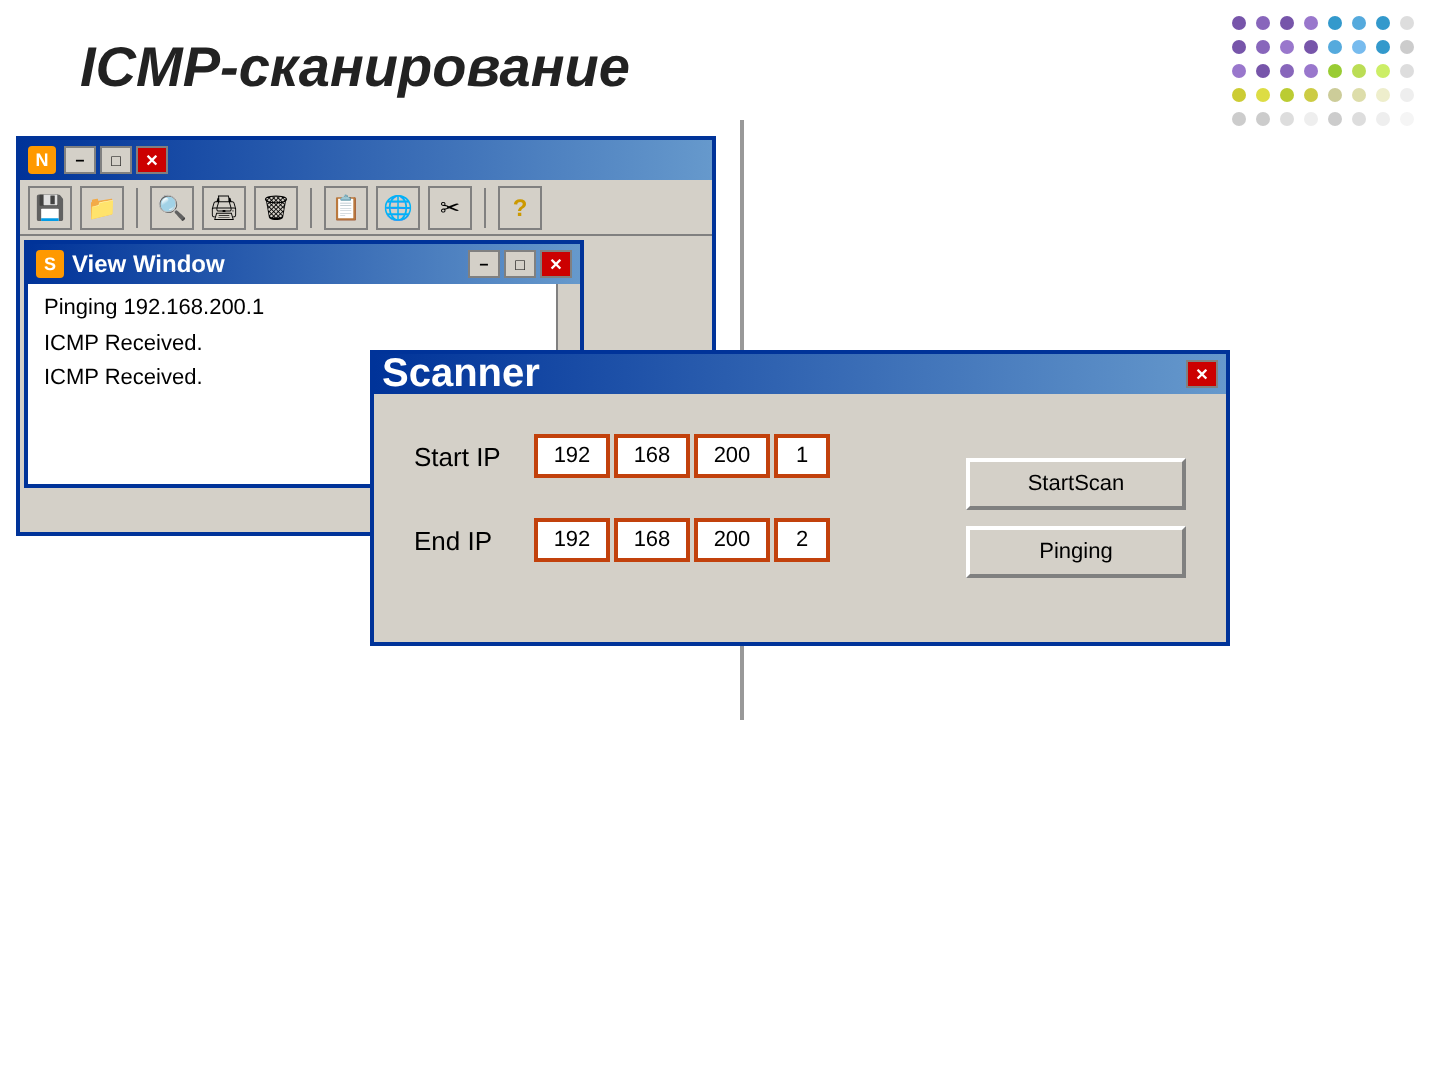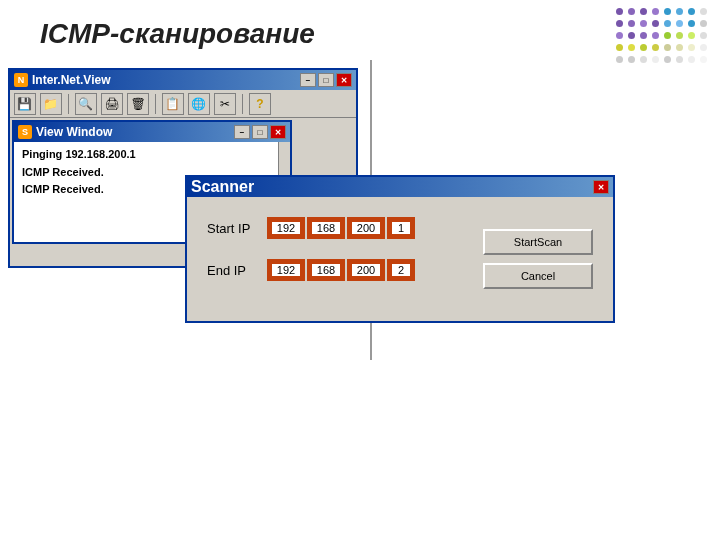--- a/index.html
+++ b/index.html
@@ -198,21 +198,21 @@
     }
 
     .ip-inputs {
       display: flex;
       gap: 2px;
     }
 
     .ip-input {
       width: 38px;
       height: 22px;
-      border: 5px solid #c2410c;
+      border: 2px solid #c2410c;
       background: #fff;
       font-size: 11px;
       text-align: center;
       padding: 1px;
     }
 
     .ip-input-last {
       width: 28px;
     }
 
@@ -304,21 +304,20 @@
     <div class="dot" style="background: rgb(221, 221, 221);"></div>
     <div class="dot" style="background: rgb(238, 238, 238);"></div>
     <div class="dot" style="background: rgb(245, 245, 245);"></div>
   </div>
 
 <div class="v-line"></div>
 
 <div class="win-outer internetview-win">
   <div class="win-titlebar">
     <span class="title-icon">N</span>
-    <span class="win-title-text">Inter.Net.View</span>
     <div class="win-controls">
       <div class="win-btn">−</div>
       <div class="win-btn">□</div>
       <div class="win-btn close-btn">✕</div>
     </div>
   </div>
   <div class="toolbar">
     <div class="tb-btn">💾</div>
     <div class="tb-btn">📁</div>
     <div class="tb-sep"></div>
@@ -337,31 +336,31 @@
 <div class="win-outer scan-win">
   <div class="win-titlebar">
     <span class="title-icon">S</span>
     <span class="win-title-text">View Window</span>
     <div class="win-controls">
       <div class="win-btn">−</div>
       <div class="win-btn">□</div>
       <div class="win-btn close-btn">✕</div>
     </div>
   </div>
-  <div class="scan-content" style="position:relative;font-weight:bold;">
+  <div class="scan-content" style="position:relative;">
     <div>Pinging 192.168.200.1</div>
     <div>ICMP Received.</div>
     <div>ICMP Received.</div>
     <div class="scrollbar-area"></div>
   </div>
 </div>
 
 <div class="win-outer scanner-win">
   <div class="win-titlebar">
-    <span class="win-title-text" style="font-size:16px;font-weight:bold;">Scanner</span>
+    <span class="win-title-text" style="font-size:20px;font-weight:bold;">Scanner</span>
     <div class="win-controls">
       <div class="win-btn close-btn">✕</div>
     </div>
   </div>
   <div class="scanner-content">
     <div class="ip-section">
 
       <div class="ip-row">
         <span class="ip-label">Start IP</span>
         <div class="ip-inputs">
@@ -377,16 +376,16 @@
         <div class="ip-inputs">
           <input class="ip-input" type="text" value="192" style="">
           <input class="ip-input" type="text" value="168" style="">
           <input class="ip-input" type="text" value="200" style="">
           <input class="ip-input ip-input-last" type="text" value="2" style="">
         </div>
       </div>
     </div>
     <div class="button-section">
       <button class="dialog-btn">StartScan</button>
-      <button class="dialog-btn">Cancel</button>
+      <button class="dialog-btn">Pinging</button>
     </div>
   </div>
 </div>
 
 </body></html>

